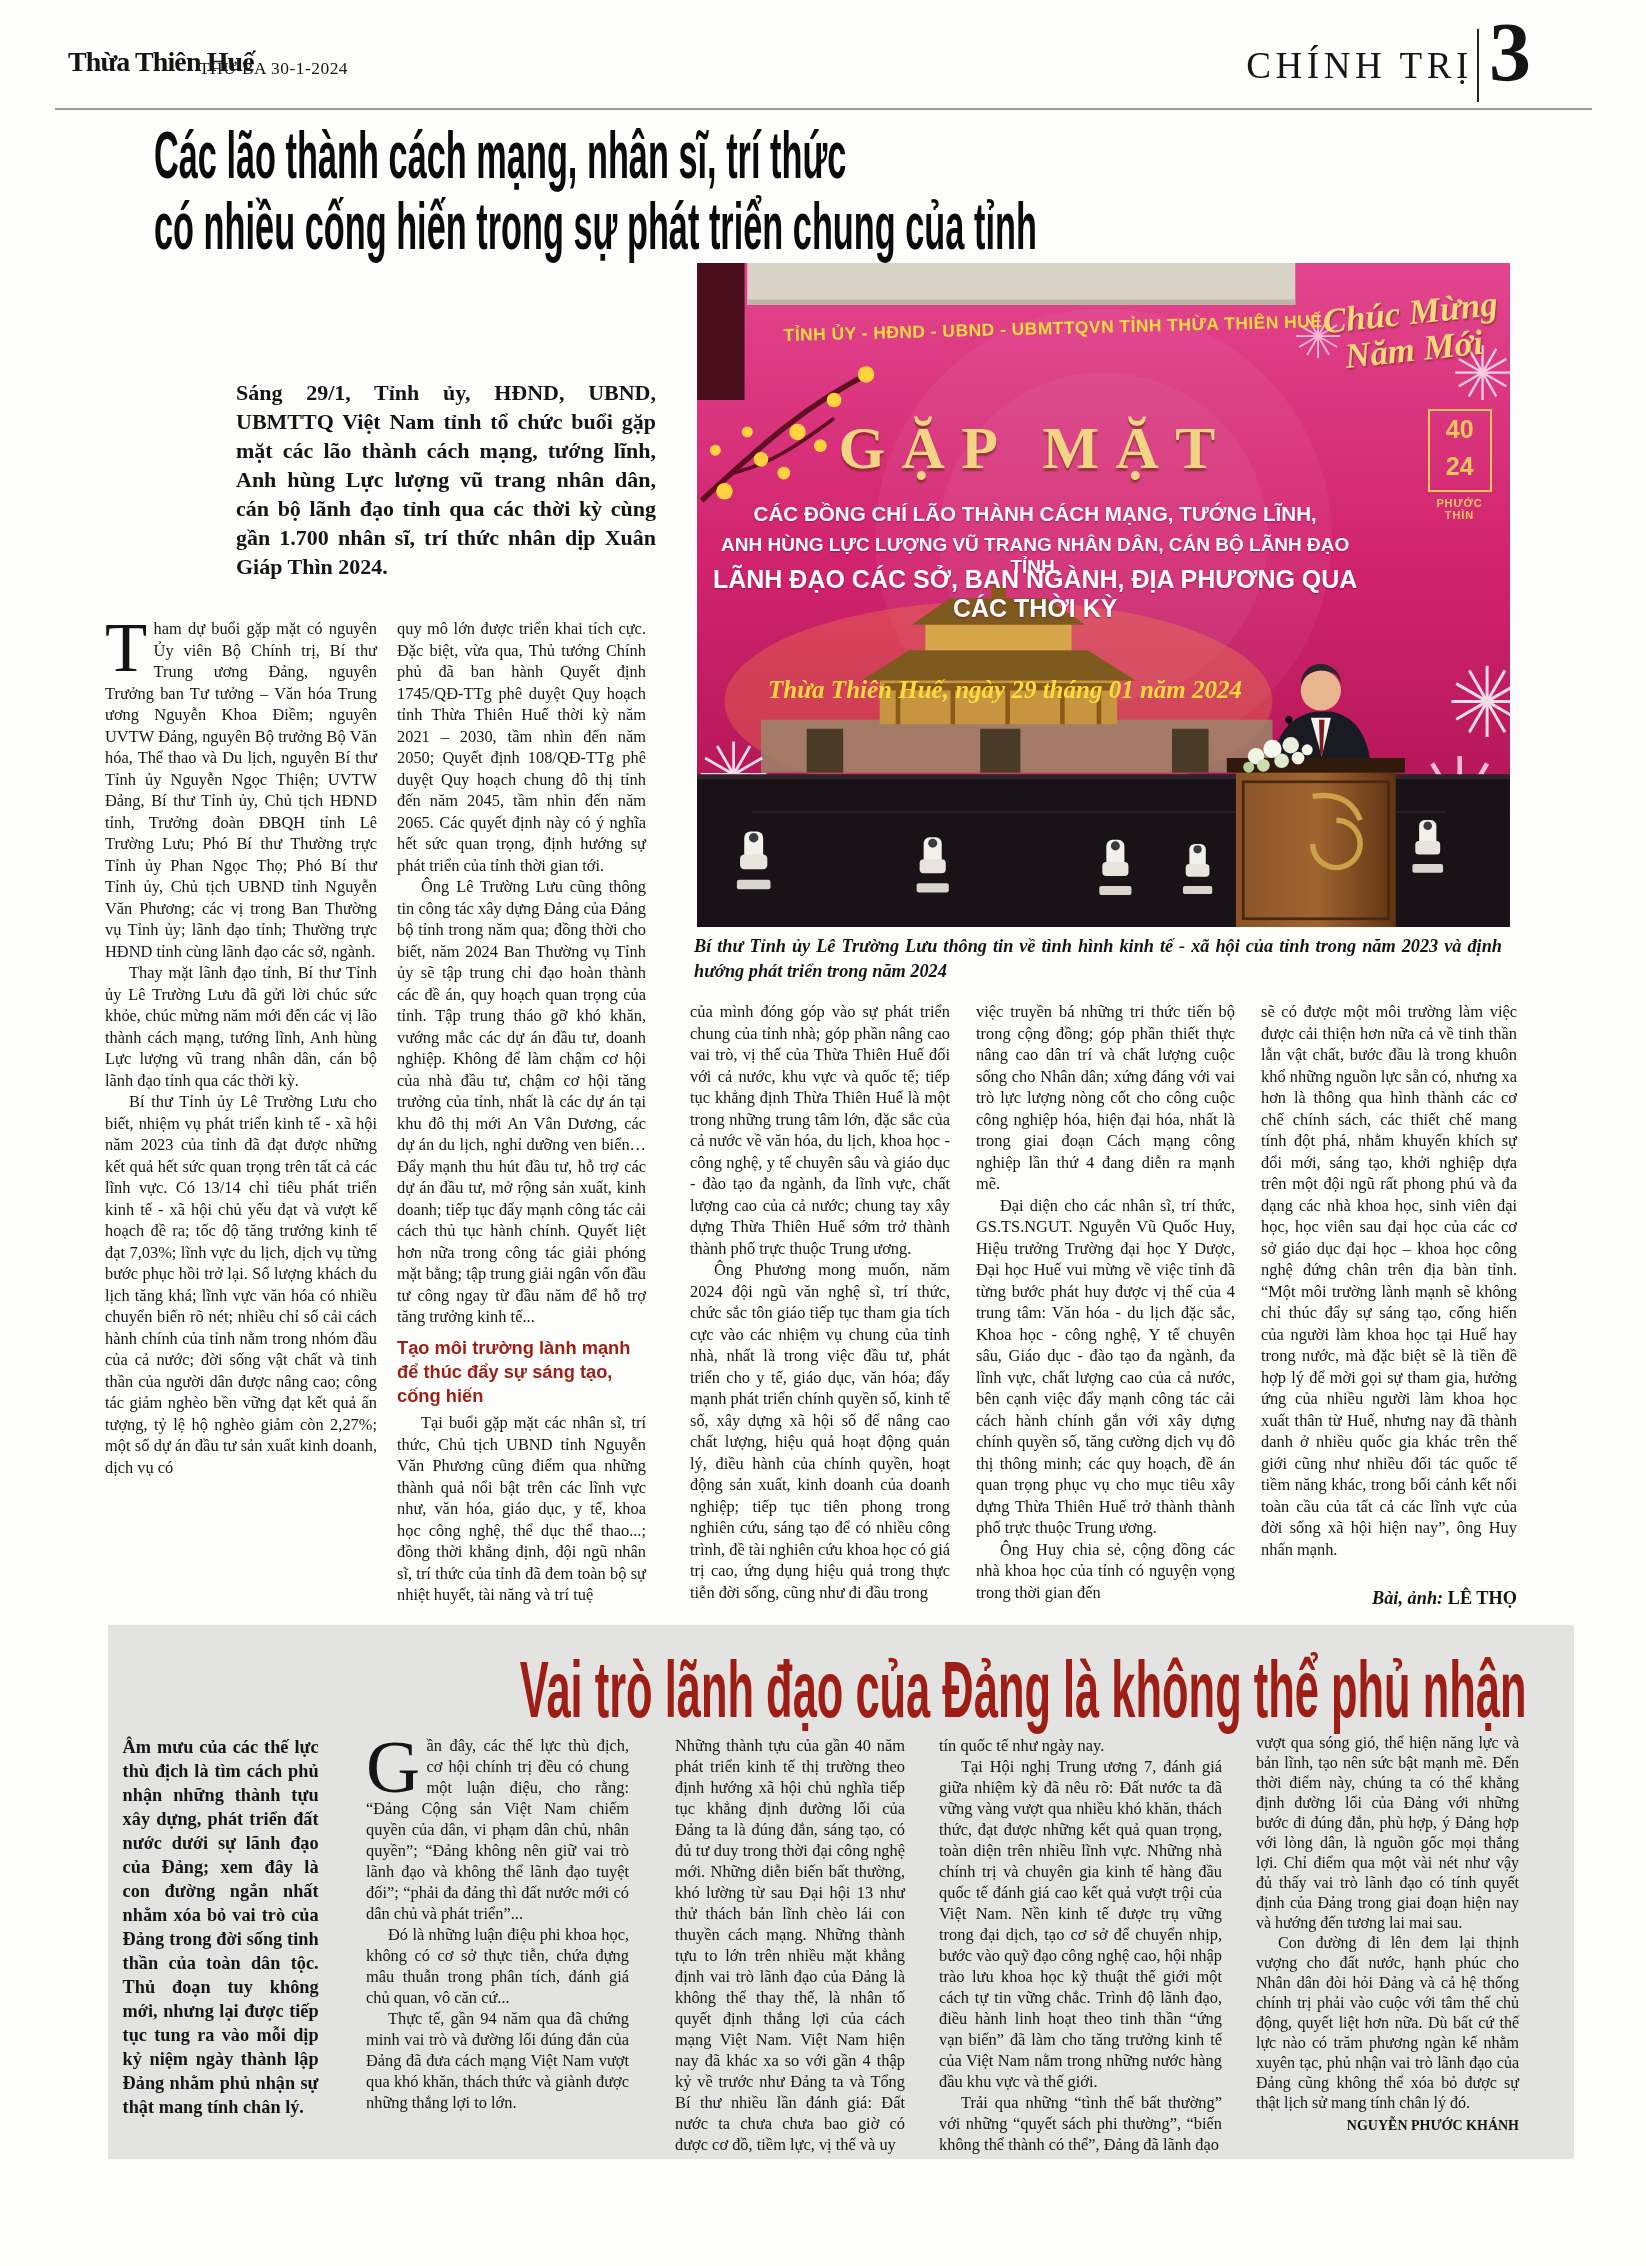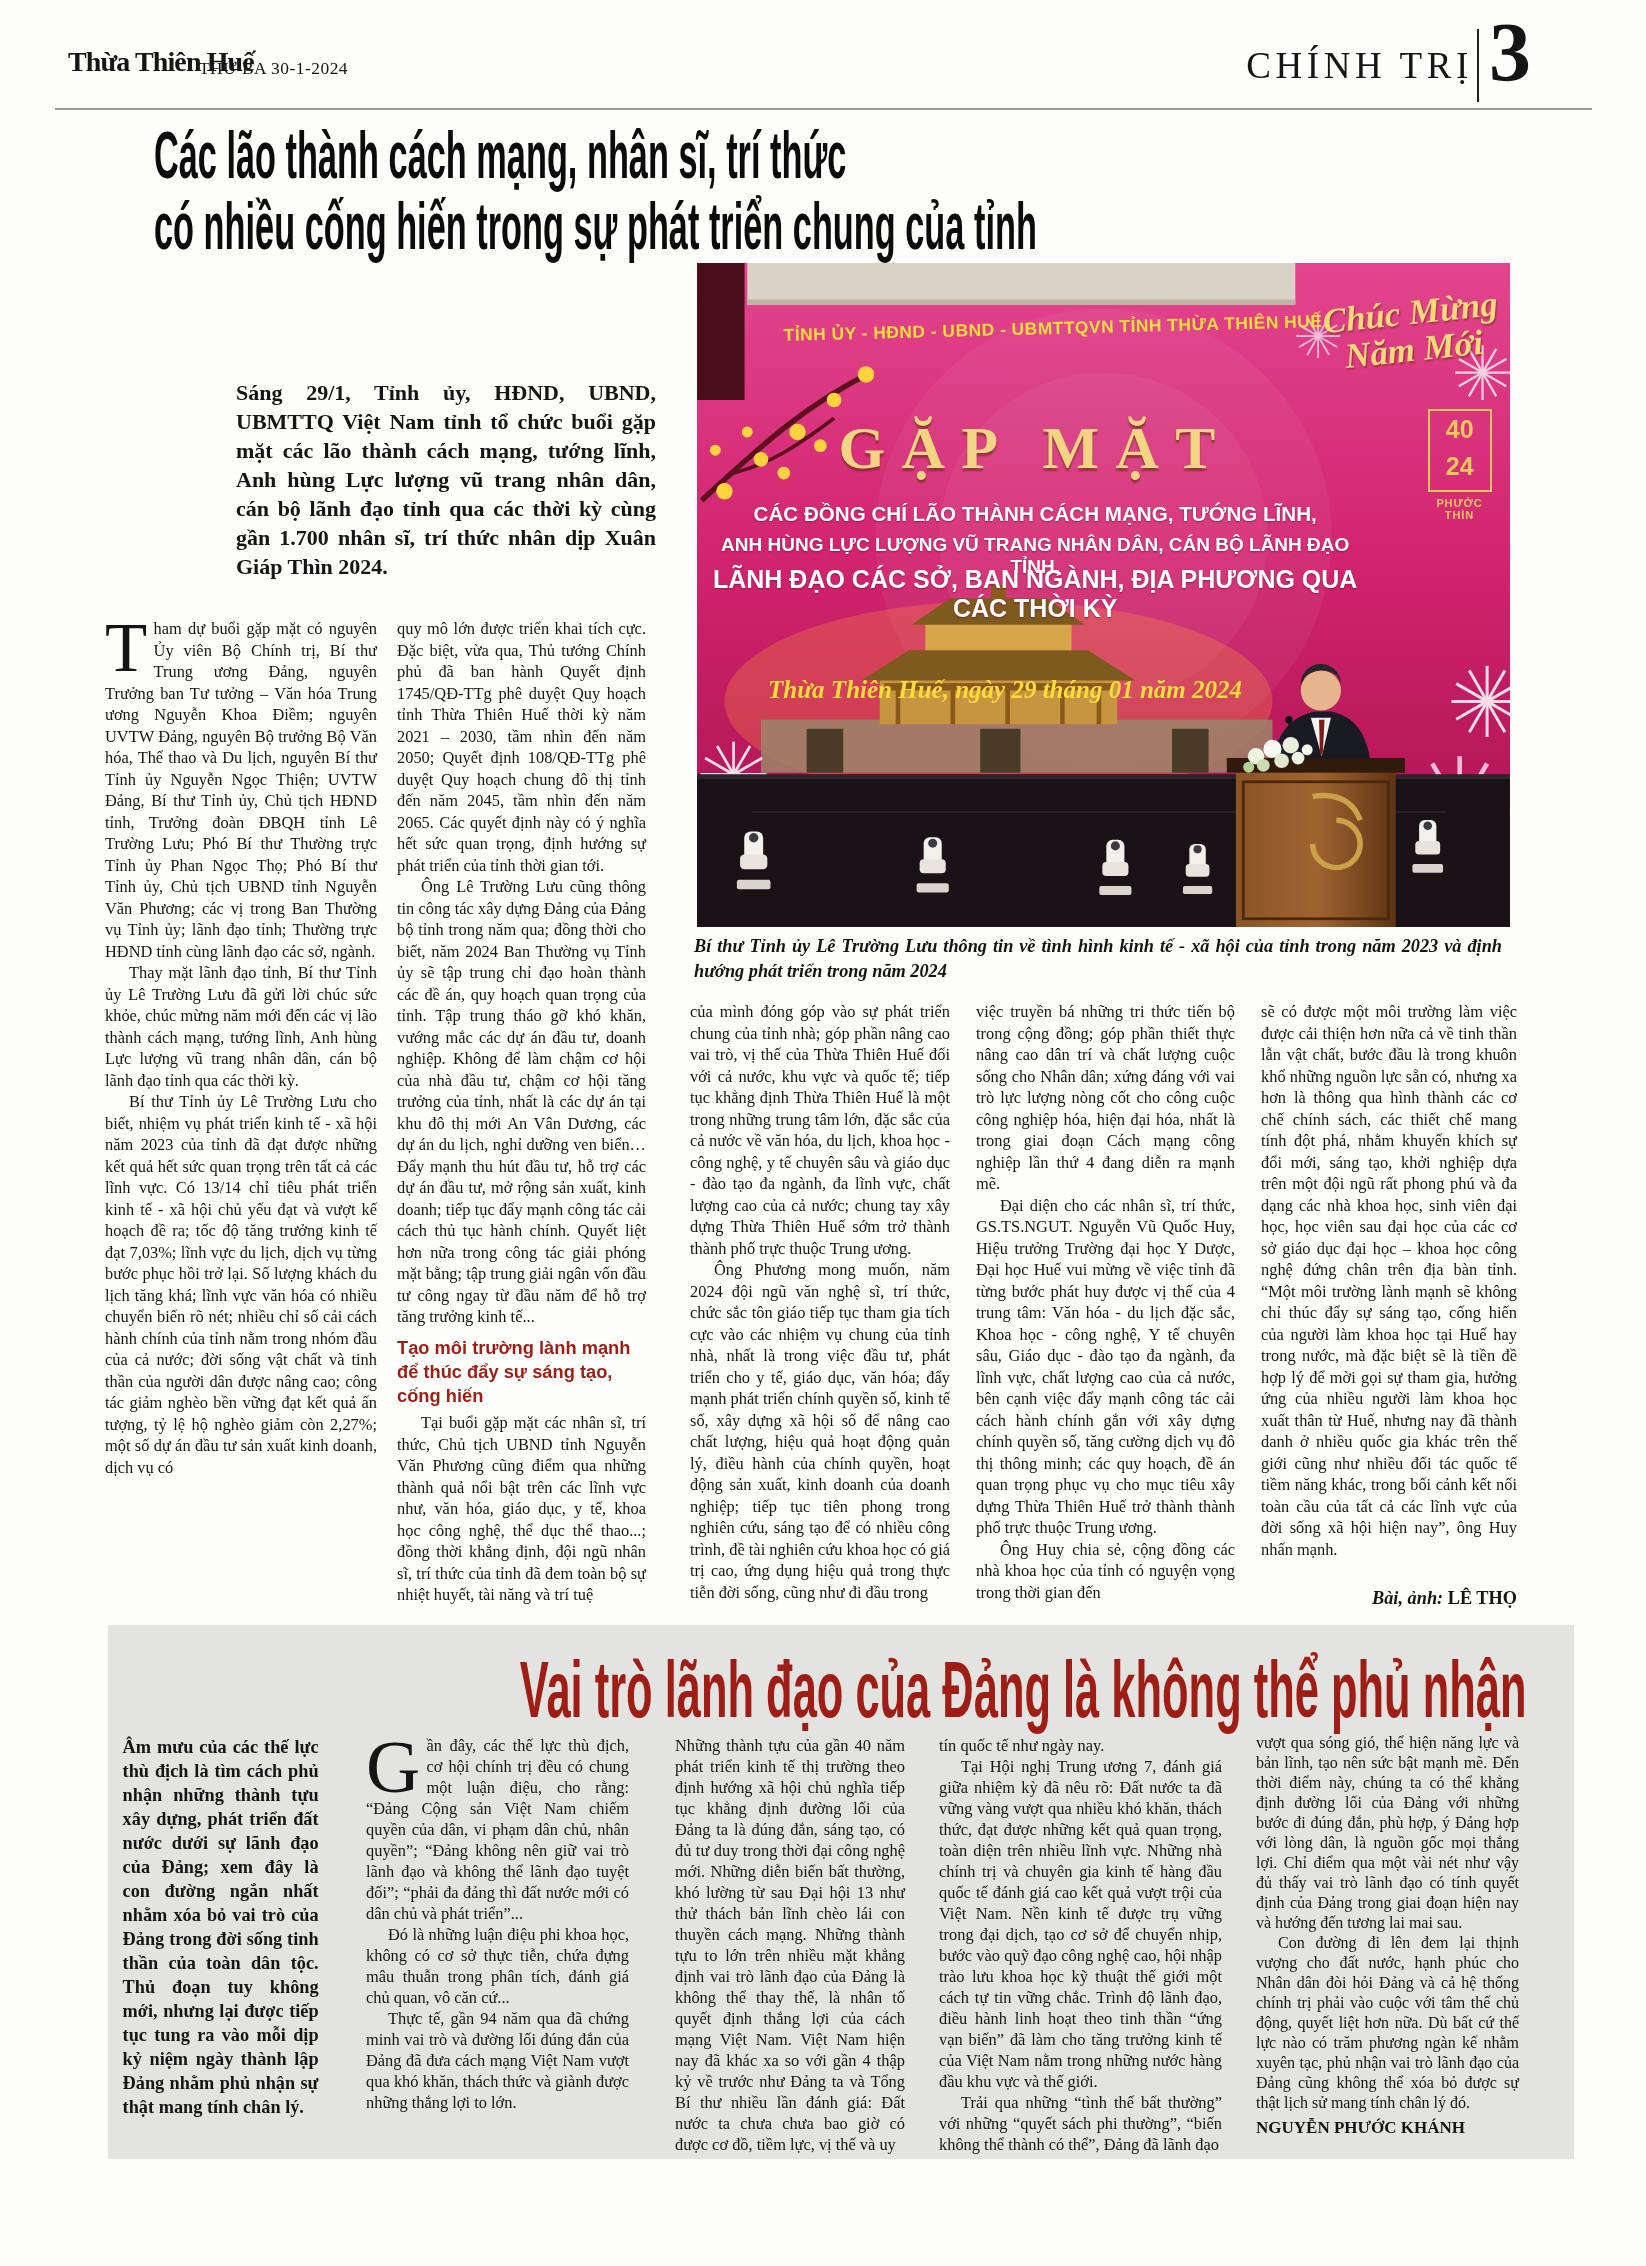--- a/index.html
+++ b/index.html
@@ -77,21 +77,21 @@
           font-size:79px;color:var(--red);transform:scaleX(.55);transform-origin:center;}
   .intro{left:14.6px;top:110px;width:196px;font-size:18.3px;line-height:24px;font-weight:bold;text-align:justify;}
   .pcol{font-size:16.4px;line-height:21px;text-align:justify;}
   .pcol p{margin:0;text-indent:22px;}
   .pcol p.cont{text-indent:0;}
   .colB{left:258px;top:110px;width:263px;}
   .colC{left:567px;top:110px;width:230px;}
   .colD{left:831px;top:110px;width:283px;}
   .colE{left:1148px;top:108px;width:263px;font-size:16px;line-height:20px;}
   .dropcapG{float:left;font-size:75px;line-height:58px;padding:2.7px 6.4px 0 0;}
-  .byline2{left:1148px;top:493px;width:263px;text-align:left;font-weight:bold;font-size:17px;}
+  .byline2{left:1148px;top:493px;width:263px;text-align:right;font-weight:bold;font-size:14px;}
 </style>
 </head>
 <body>
 
 <div id="page">
 
   <div class="abs masthead">Thừa Thiên Huế</div>
   <div class="abs dateline">THỨ BA 30-1-2024</div>
   <div class="abs section">CHÍNH TRỊ</div>
   <div class="abs hdiv"></div>

